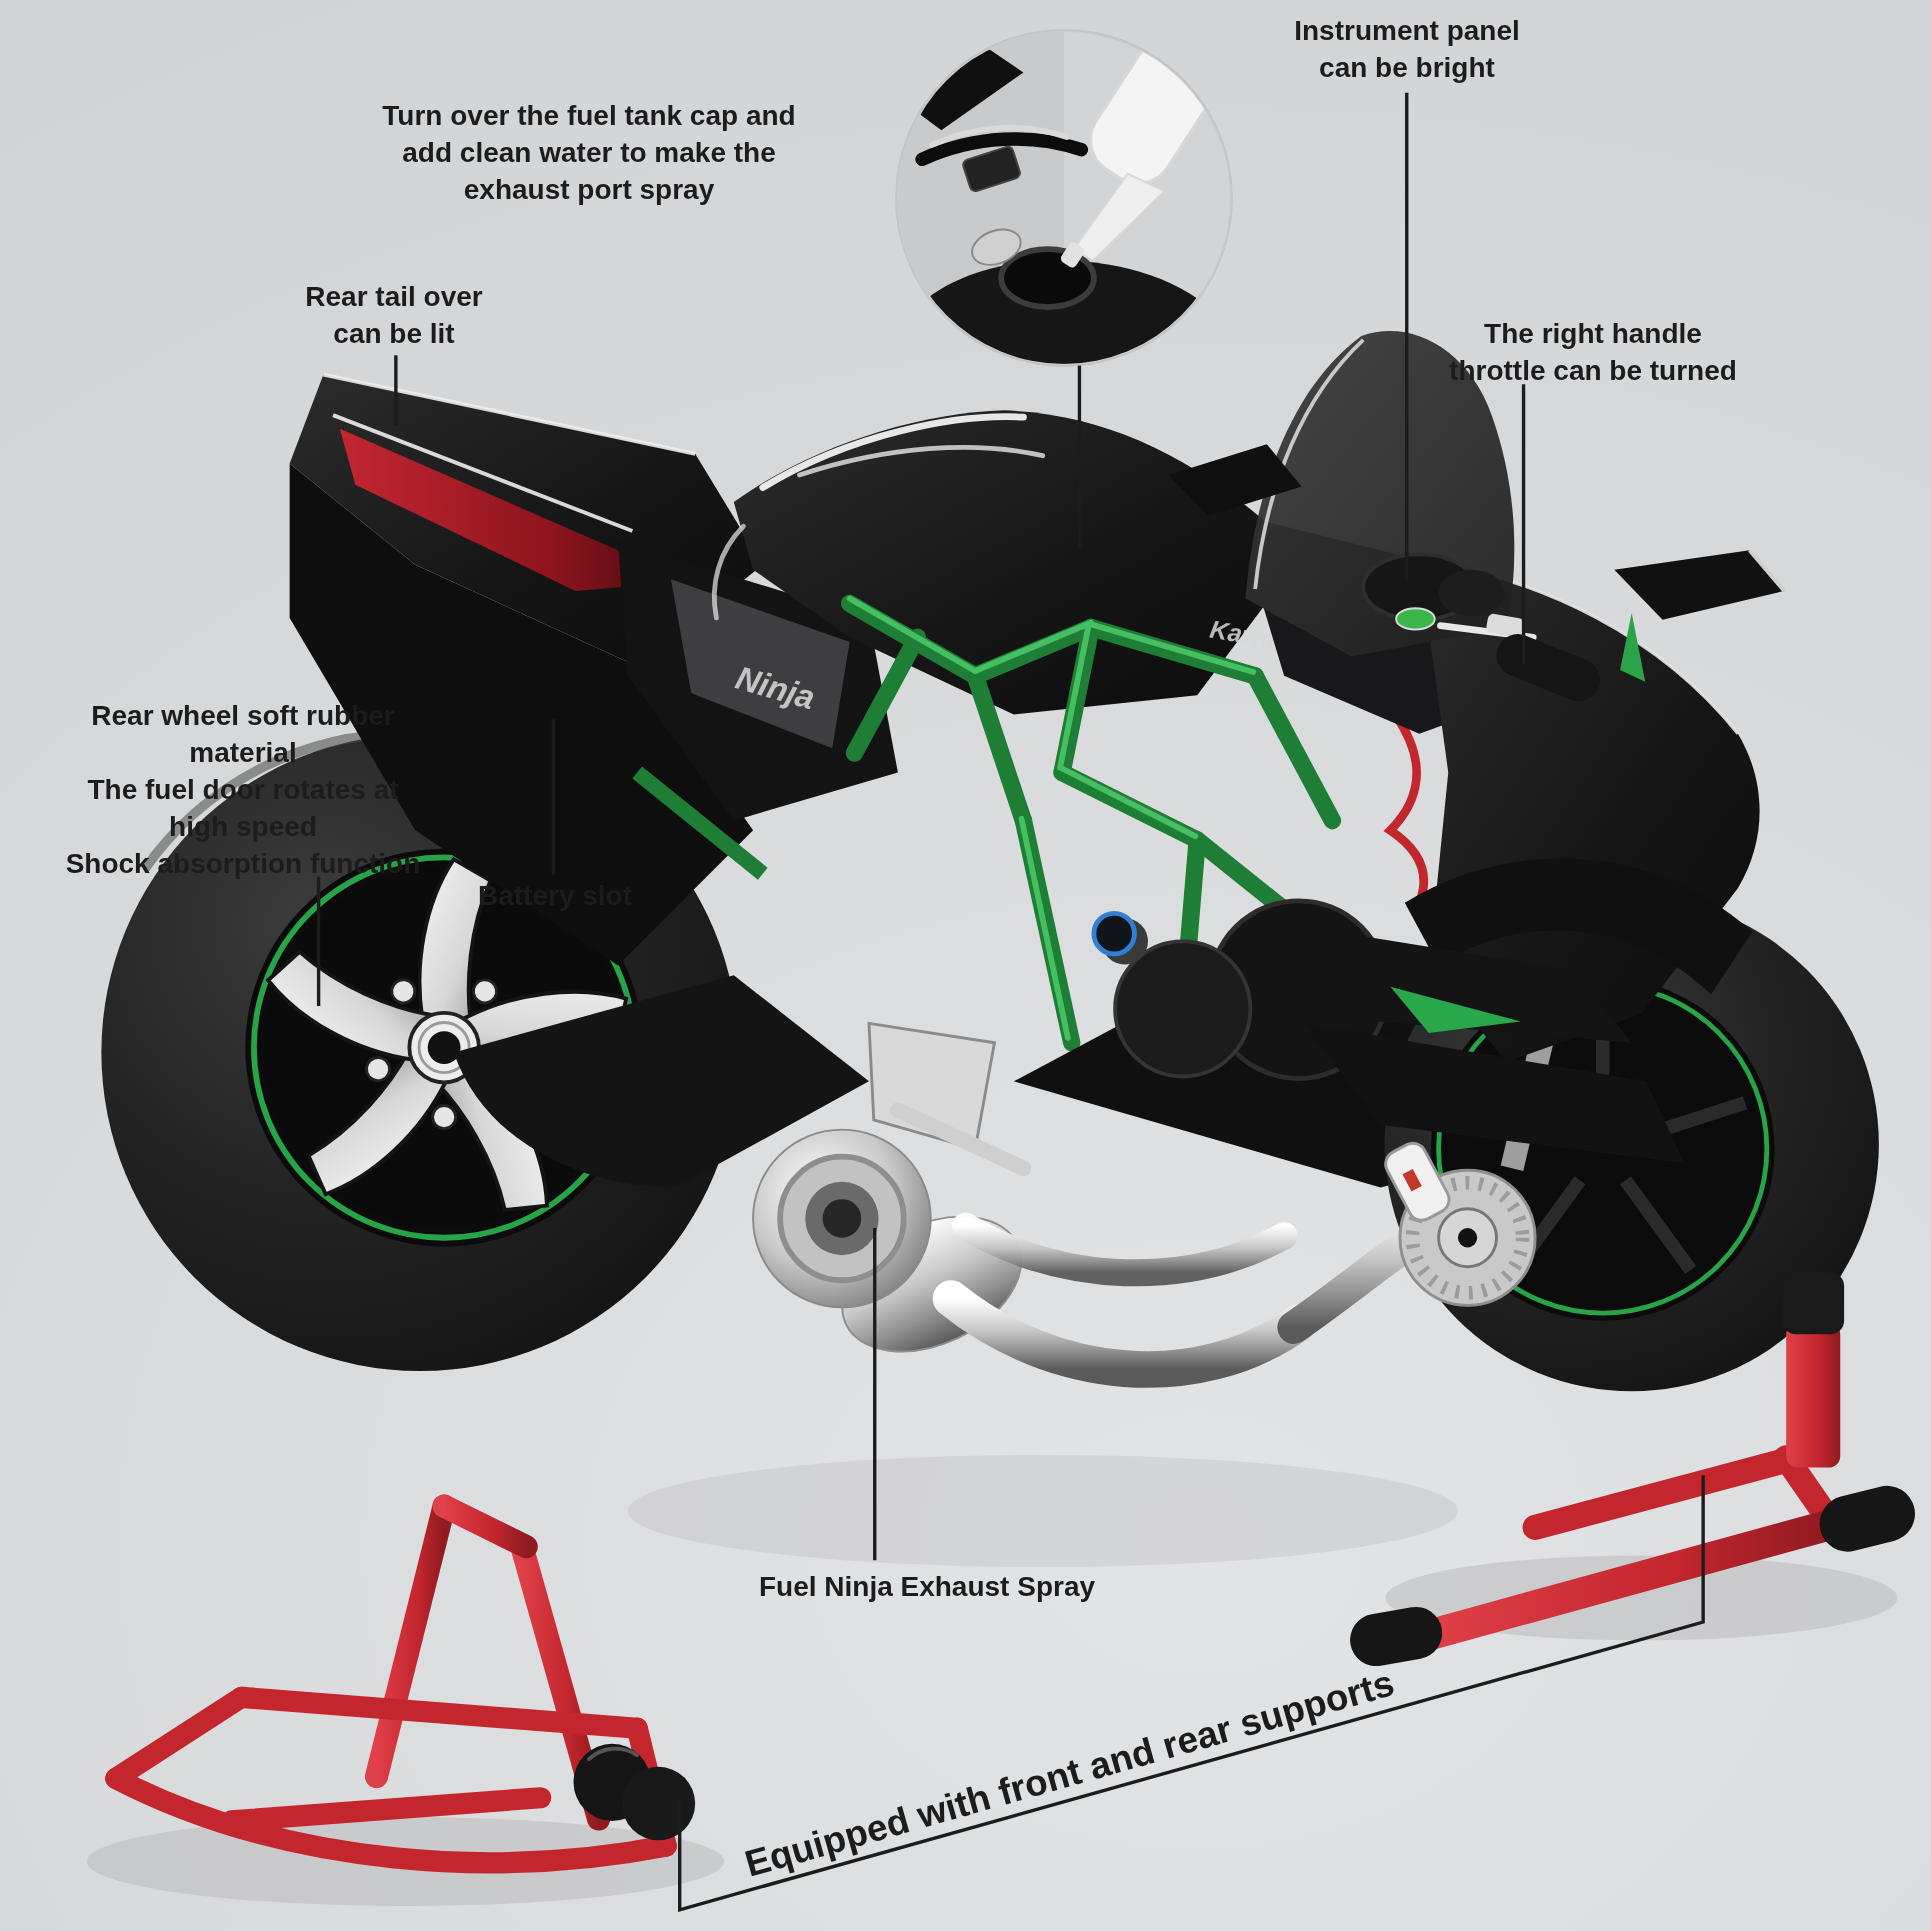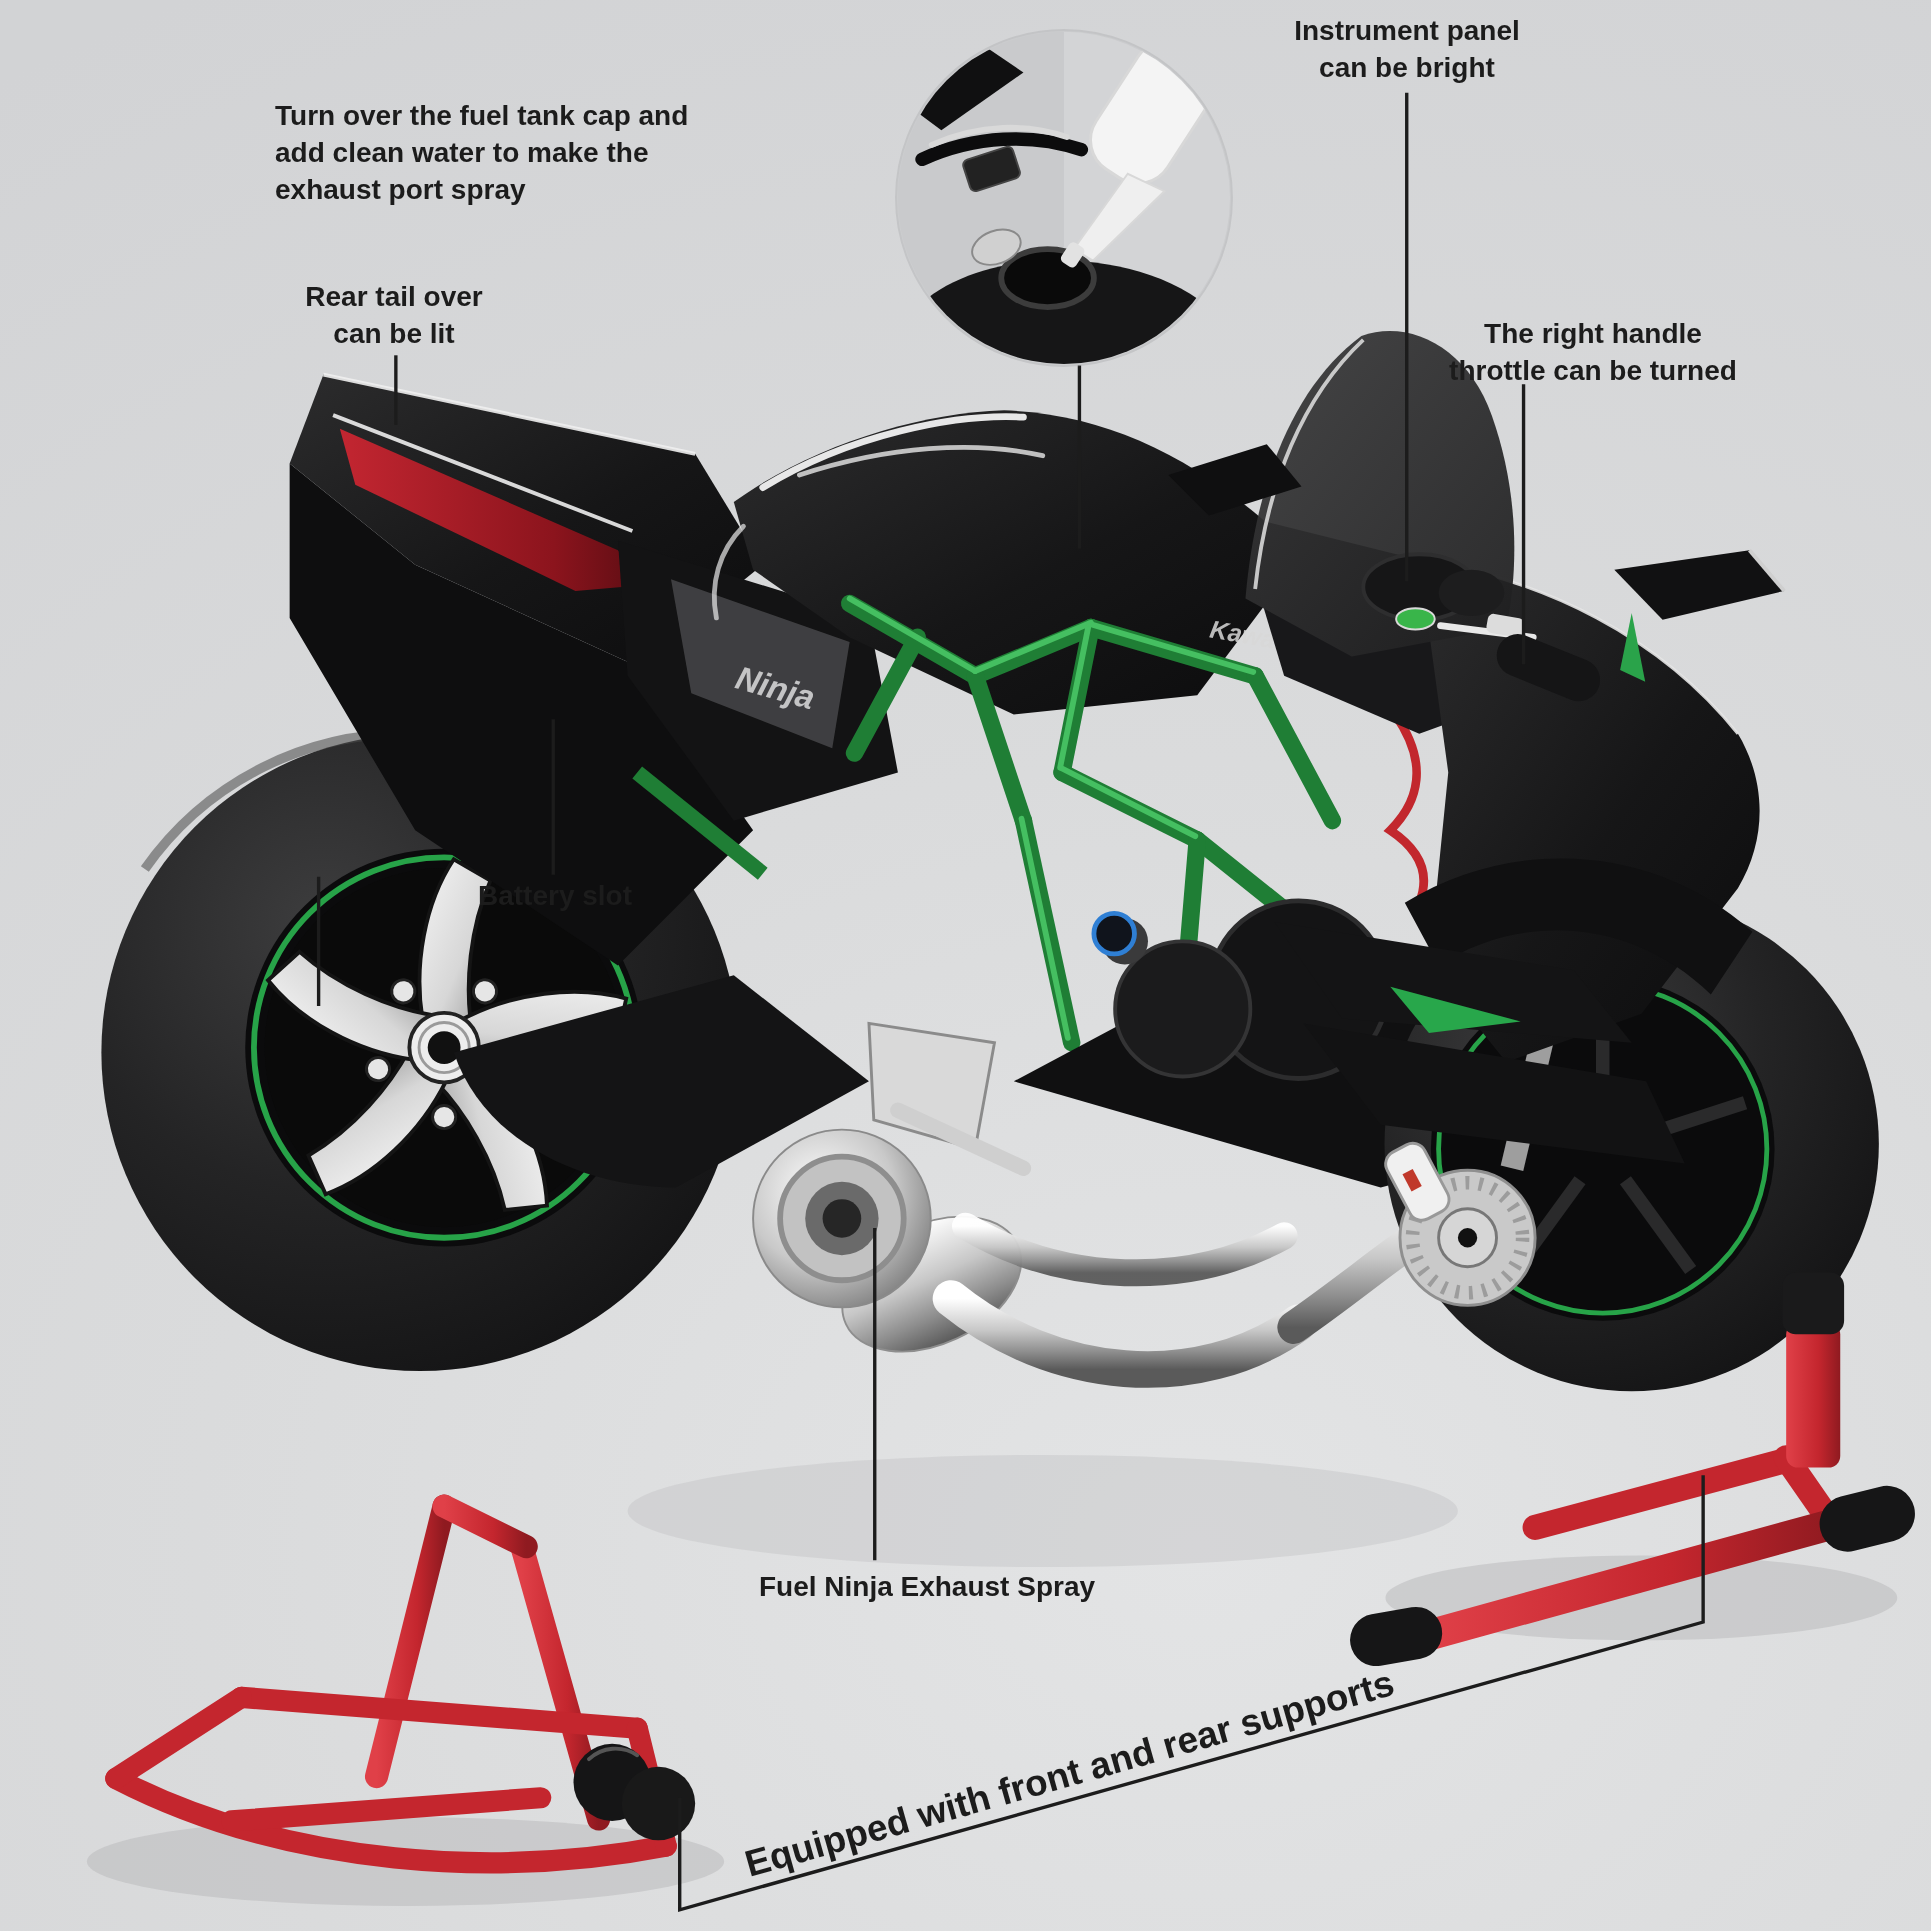--- a/index.html
+++ b/index.html
@@ -6,21 +6,21 @@
   #stage{
     position:relative;width:1931px;height:1931px;overflow:hidden;
     background:radial-gradient(115% 90% at 62% 80%, #e3e4e5 0%, #dadbdc 45%, #d2d3d5 100%);
     font-family:"Liberation Sans", sans-serif;
   }
   #art{position:absolute;left:0;top:0;width:1931px;height:1931px;}
   .label{
     position:absolute;color:#1c1c1c;font-weight:bold;font-size:28px;line-height:37px;
     white-space:pre-line;text-align:center;letter-spacing:0px;
   }
-  .label.right{text-align:left;}
+  .label.right{text-align:center;}
   .label.big{font-size:37px;}
 </style>
 </head>
 <body>
 
 <div id="stage">
 
 <svg id="art" viewBox="0 0 2000 2000">
   <defs>
     <radialGradient id="tireGrad" cx="35%" cy="30%" r="75%">
@@ -283,20 +283,25 @@
 <div class="label right" style="left:275px;top:97px;width:628px;">Turn over the fuel tank cap and
 add clean water to make the
 exhaust port spray</div>
 
 <div class="label" style="left:394px;top:278px;transform:translateX(-50%);">Rear tail over
 can be lit</div>
 
 <div class="label" style="left:1593px;top:315px;transform:translateX(-50%);">The right handle
 throttle can be turned</div>
 
+<div class="label" style="left:243px;top:697px;transform:translateX(-50%);width:463px;">Rear wheel soft rubber
+material
+The fuel door rotates at
+high speed
+Shock absorption function</div>
 
 <div class="label" style="left:555px;top:877px;transform:translateX(-50%);">Battery slot</div>
 
 <div class="label" style="left:927px;top:1568px;transform:translateX(-50%);">Fuel Ninja Exhaust Spray</div>
 
 <div class="label big" style="left:664px;top:1755px;width:811px;transform:rotate(-15.8deg);">Equipped with front and rear supports</div>
 
 </div>
 
 

